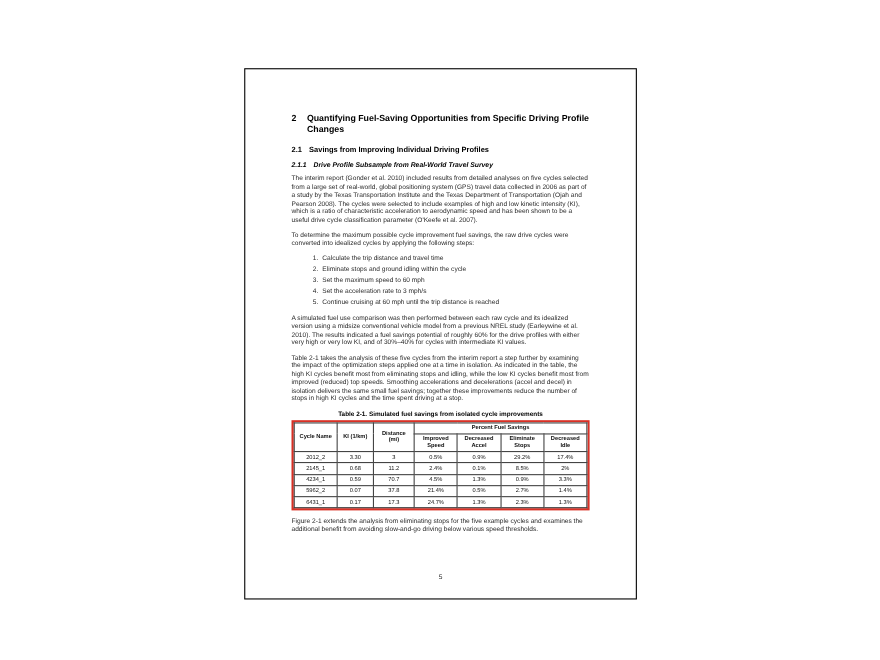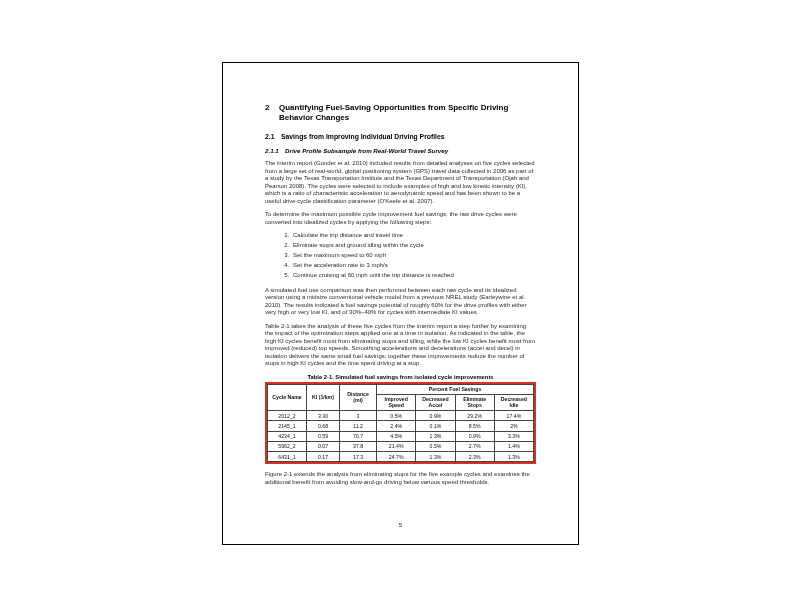--- a/index.html
+++ b/index.html
@@ -110,21 +110,21 @@
   }
 </style>
 </head>
 <body>
 
 <div class="canvas">
   <div class="page">
 
     <div class="h2">
       <span class="num">2</span>
-      <span>Quantifying Fuel-Saving Opportunities from Specific Driving Behavior Changes</span>
+      <span>Quantifying Fuel-Saving Opportunities from Specific Driving Profile Changes</span>
     </div>
 
     <div class="h3">
       <span class="num">2.1</span>
       <span>Savings from Improving Individual Driving Profiles</span>
     </div>
 
     <div class="h4">
       <span class="num">2.1.1</span>
       <span>Drive Profile Subsample from Real-World Travel Survey</span>

